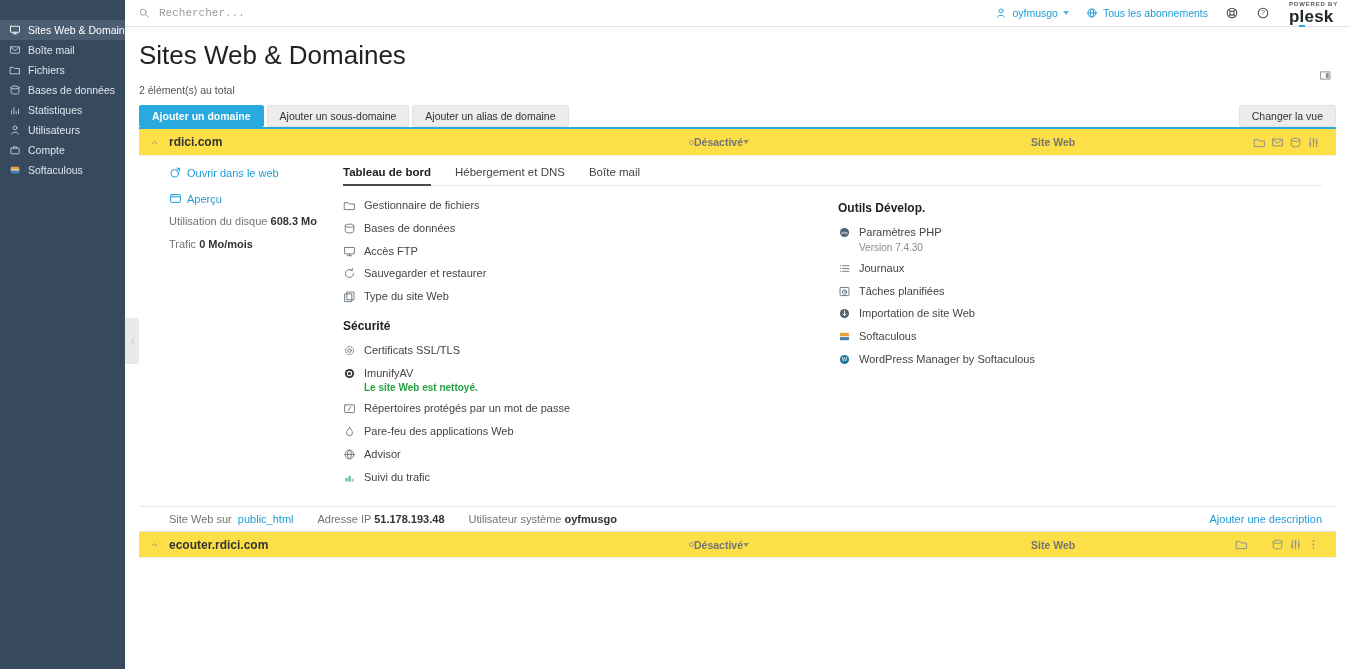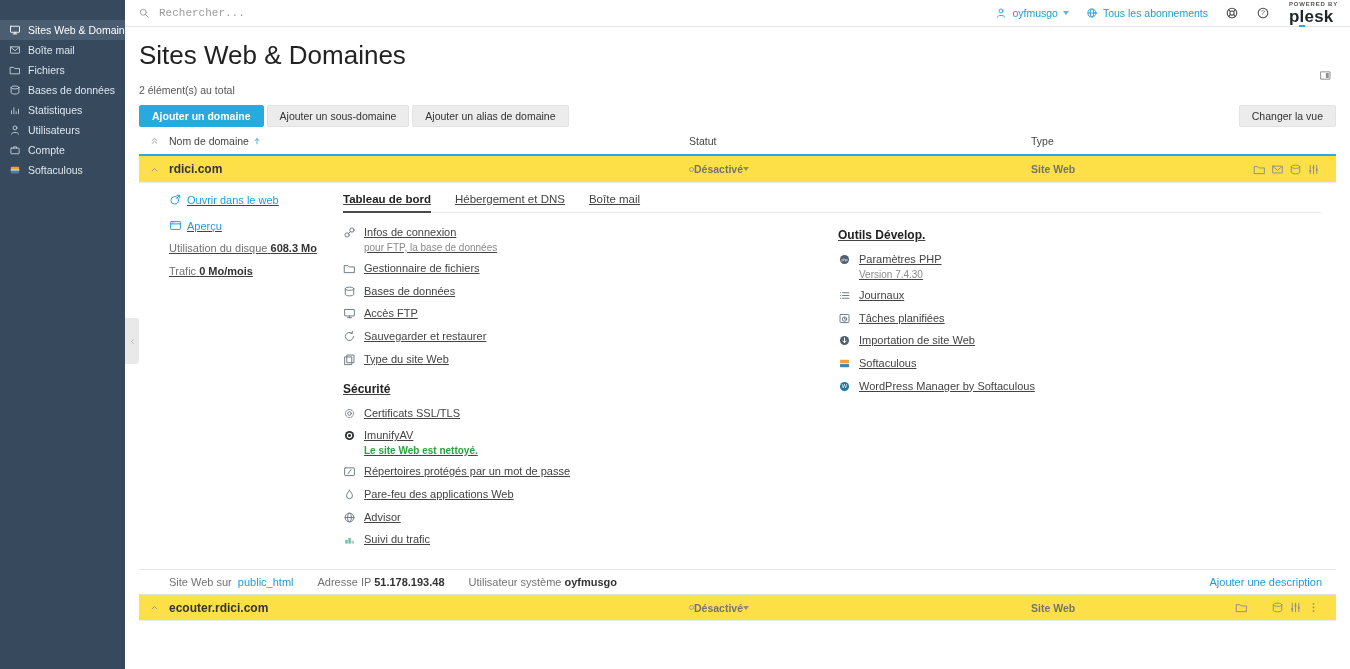--- a/index.html
+++ b/index.html
@@ -55,21 +55,21 @@
   .card + .card .card-head { border-top:1px solid #e0e0e0; }
   .row-chev { justify-self:center; color:#8a8a8a; width:11px; height:11px; cursor:pointer; }
   .domain-name { font-size:12px; color:#333; cursor:pointer; }
   .status-cell { display:flex; align-items:center; color:#737373; font-size:10.5px; cursor:pointer; }
   .status-dot { width:5px; height:5px; border:1px solid #9a9a9a; border-radius:50%; flex:none; }
   .type-cell { color:#737373; font-size:10.5px; }
   .head-icons { display:flex; gap:5px; align-items:center; color:#8f8f8f; }
   .head-icons svg { width:13px; height:13px; cursor:pointer; }
   .icon-spacer { width:13px; height:13px; }
 
-  .card-body { display:grid; grid-template-columns:174px 1fr; padding:10px 14px 13px 30px;text-decoration:underline; }
+  .card-body { display:grid; grid-template-columns:174px 1fr; padding:10px 14px 13px 30px; }
   .quick-links { display:flex; gap:13px; margin-bottom:10px; flex-wrap:wrap; }
   .qlink { color:#1e9cd7; display:flex; align-items:center; gap:5px; cursor:pointer; font-size:11px; white-space:nowrap; }
   .qlink svg { width:13px; height:13px; flex:none; }
   .stat-line { color:#737373; margin-bottom:11px; font-size:11px; }
   .stat-line b { color:#333; }
 
   .tabs { display:flex; gap:24px; border-bottom:1px solid #e8e8e8; margin-bottom:13px; }
   .tab { padding-bottom:6px; cursor:pointer; font-size:11.5px; color:#444; }
   .tab.active { color:#222; font-weight:bold; border-bottom:2px solid #4a4a4a; margin-bottom:-1px; }
   .sections { display:grid; grid-template-columns:495px 1fr; }
@@ -354,34 +354,20 @@
       </svg>
     <div class="total">2 élément(s) au total</div>
 
     <div class="toolbar">
       <button class="btn btn-primary">Ajouter un domaine</button>
       <button class="btn">Ajouter un sous-domaine</button>
       <button class="btn">Ajouter un alias de domaine</button>
       <button class="btn btn-right">Changer la vue</button>
     </div>
 
-    <div class="grid-head">
-      <svg class="ic collapse-ic">
-          <use href="#sym-collapse"></use>
-        </svg>
-      <div class="sort-col">
-        <span>Nom de domaine</span>
-        <svg class="ic sort-arrow">
-            <use href="#sym-arrow-up"></use>
-          </svg>
-      </div>
-      <div>Statut</div>
-      <div>Type</div>
-      <div></div>
-    </div>
 
     <div class="cards">
 
       <section class="card">
         <div class="card-head">
           <svg class="ic row-chev">
               <use href="#sym-chev-up"></use>
             </svg>
           <span class="domain-name">rdici.com</span>
           <div class="status-cell">
@@ -438,29 +424,20 @@
               <span class="tab">Hébergement et DNS</span>
               <span class="tab">Boîte mail</span>
             </div>
 
             <div class="sections">
               <div class="col-mid">
                 <div class="sec-block">
                   <ul class="tool-list">
                     <li class="tool">
                       <svg class="ic">
-                          <use href="#sym-connection"></use>
-                        </svg>
-                      <span>
-                        <span class="tool-label">Infos de connexion</span>
-                        <div class="tool-note">pour FTP, la base de données</div>
-                      </span>
-                    </li>
-                    <li class="tool">
-                      <svg class="ic">
                           <use href="#sym-folder"></use>
                         </svg>
                       <span class="tool-label">Gestionnaire de fichiers</span>
                     </li>
                     <li class="tool">
                       <svg class="ic">
                           <use href="#sym-db"></use>
                         </svg>
                       <span class="tool-label">Bases de données</span>
                     </li>

